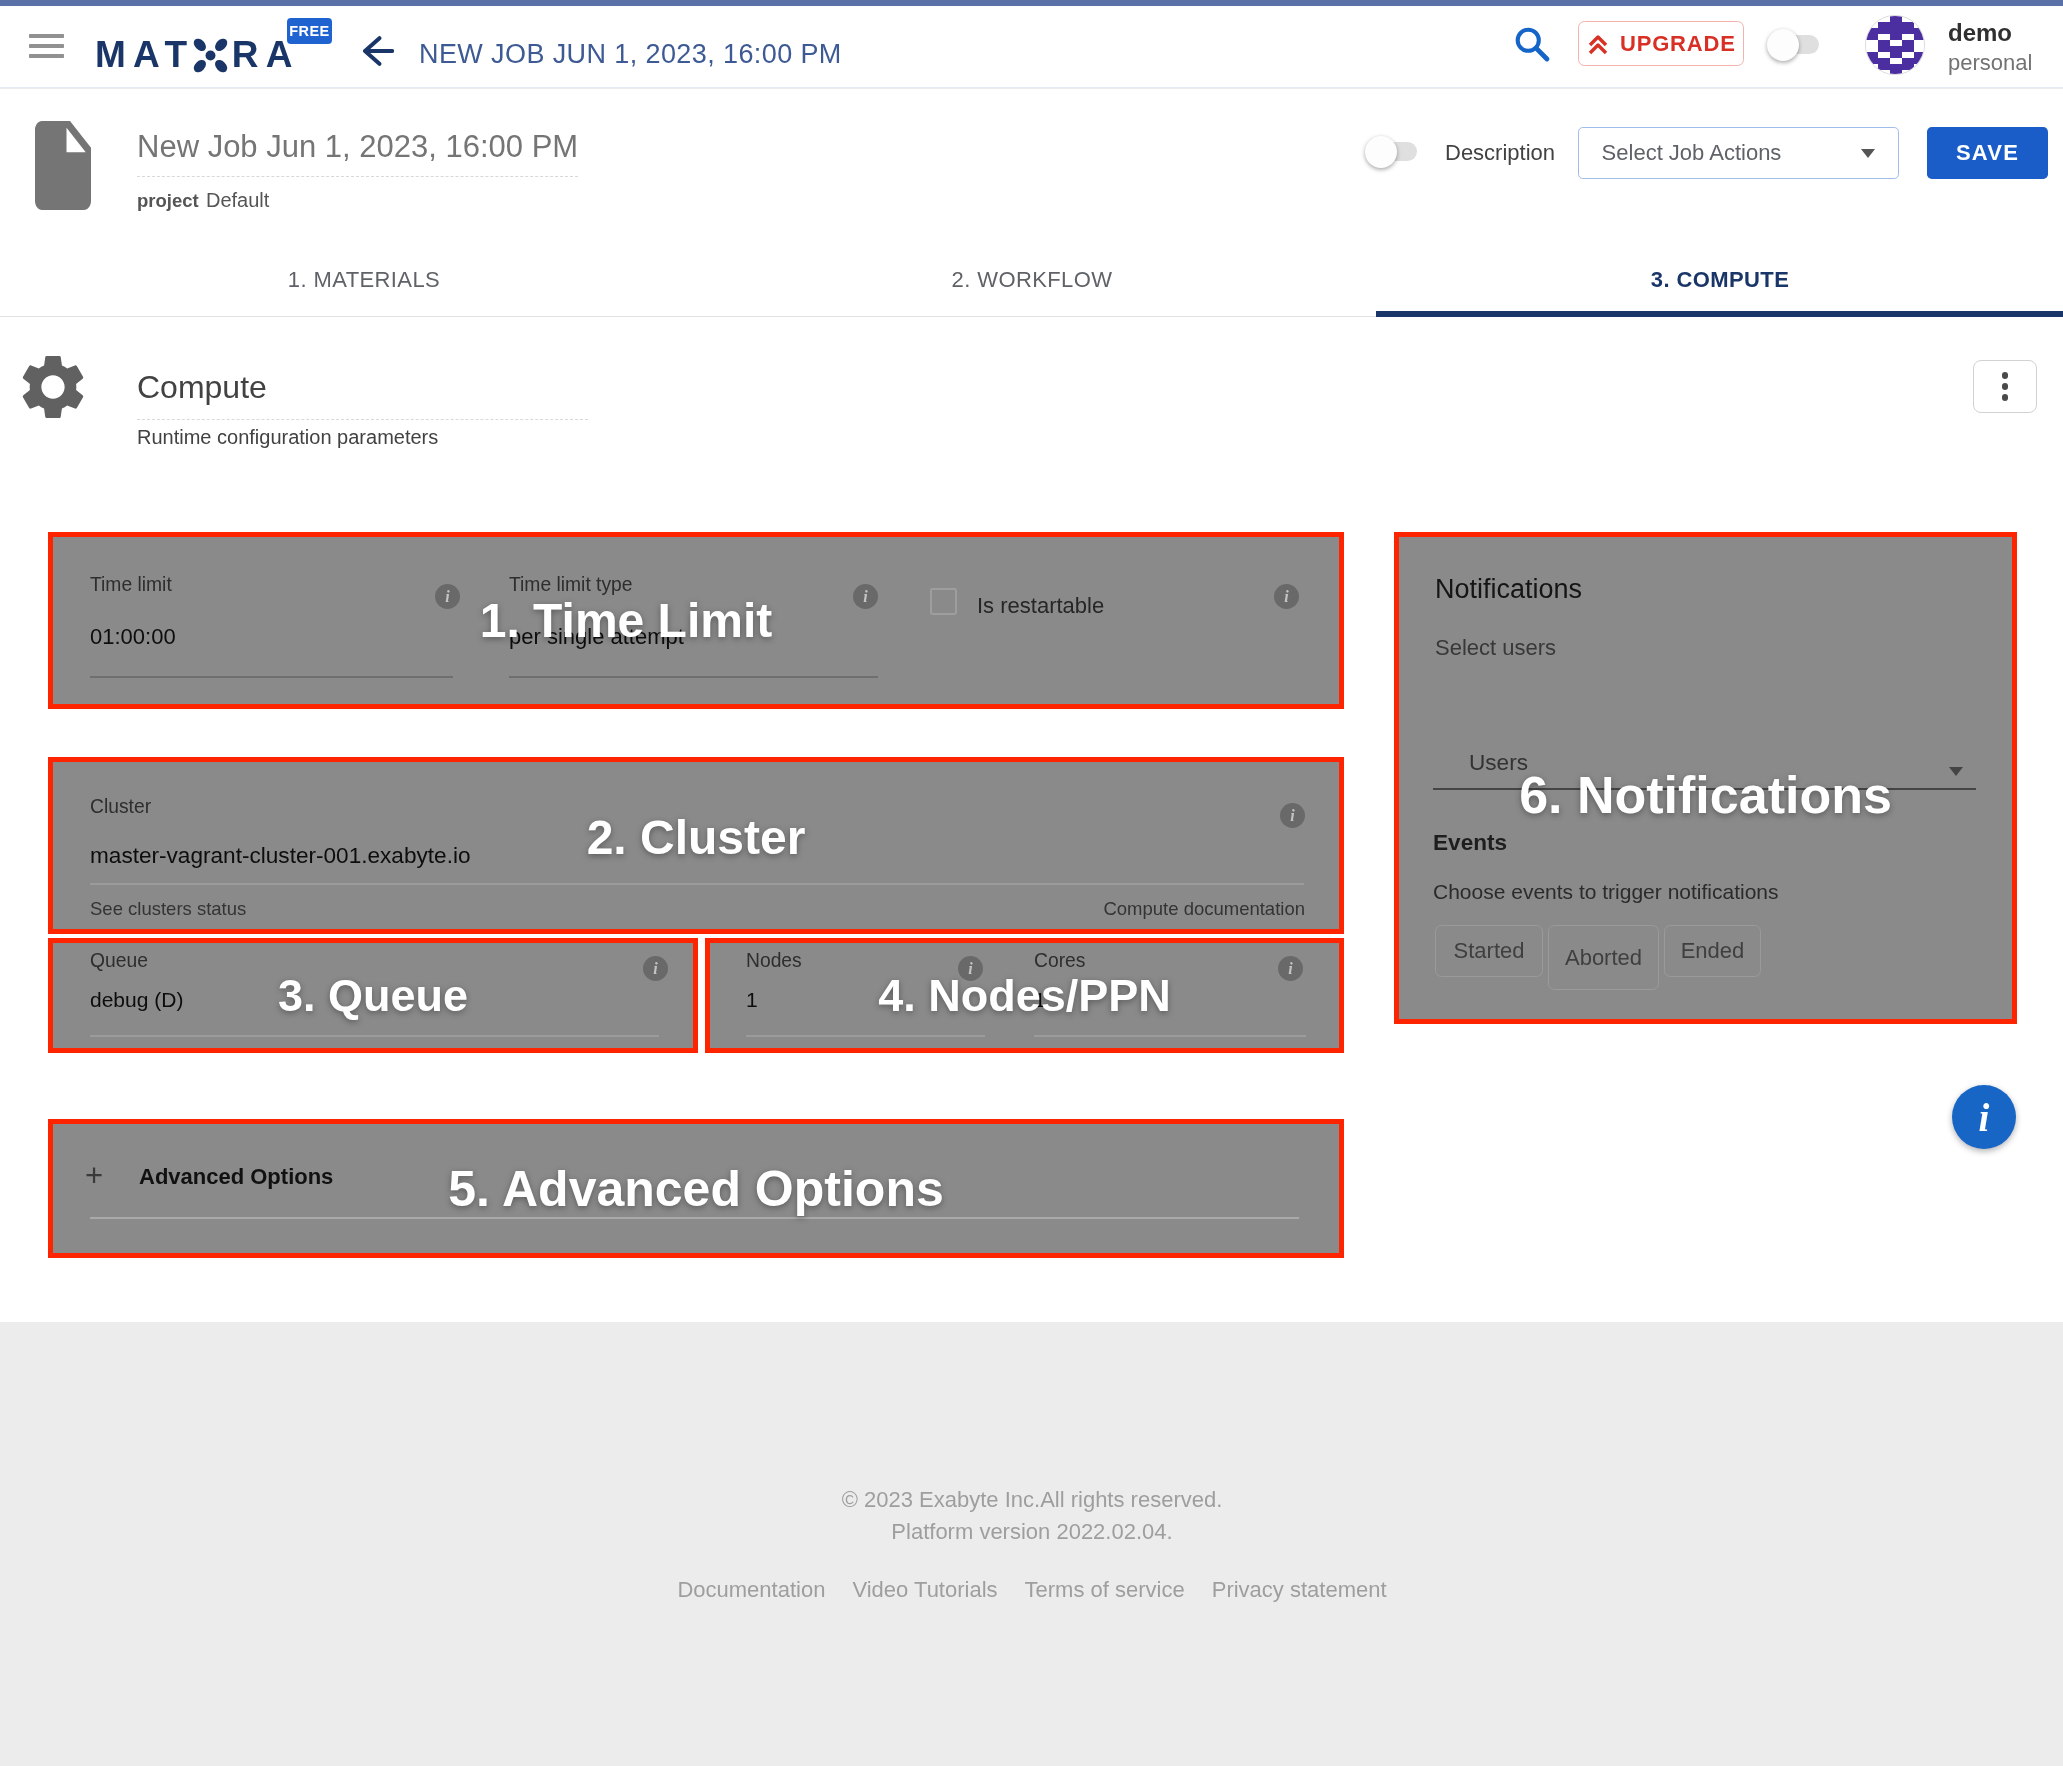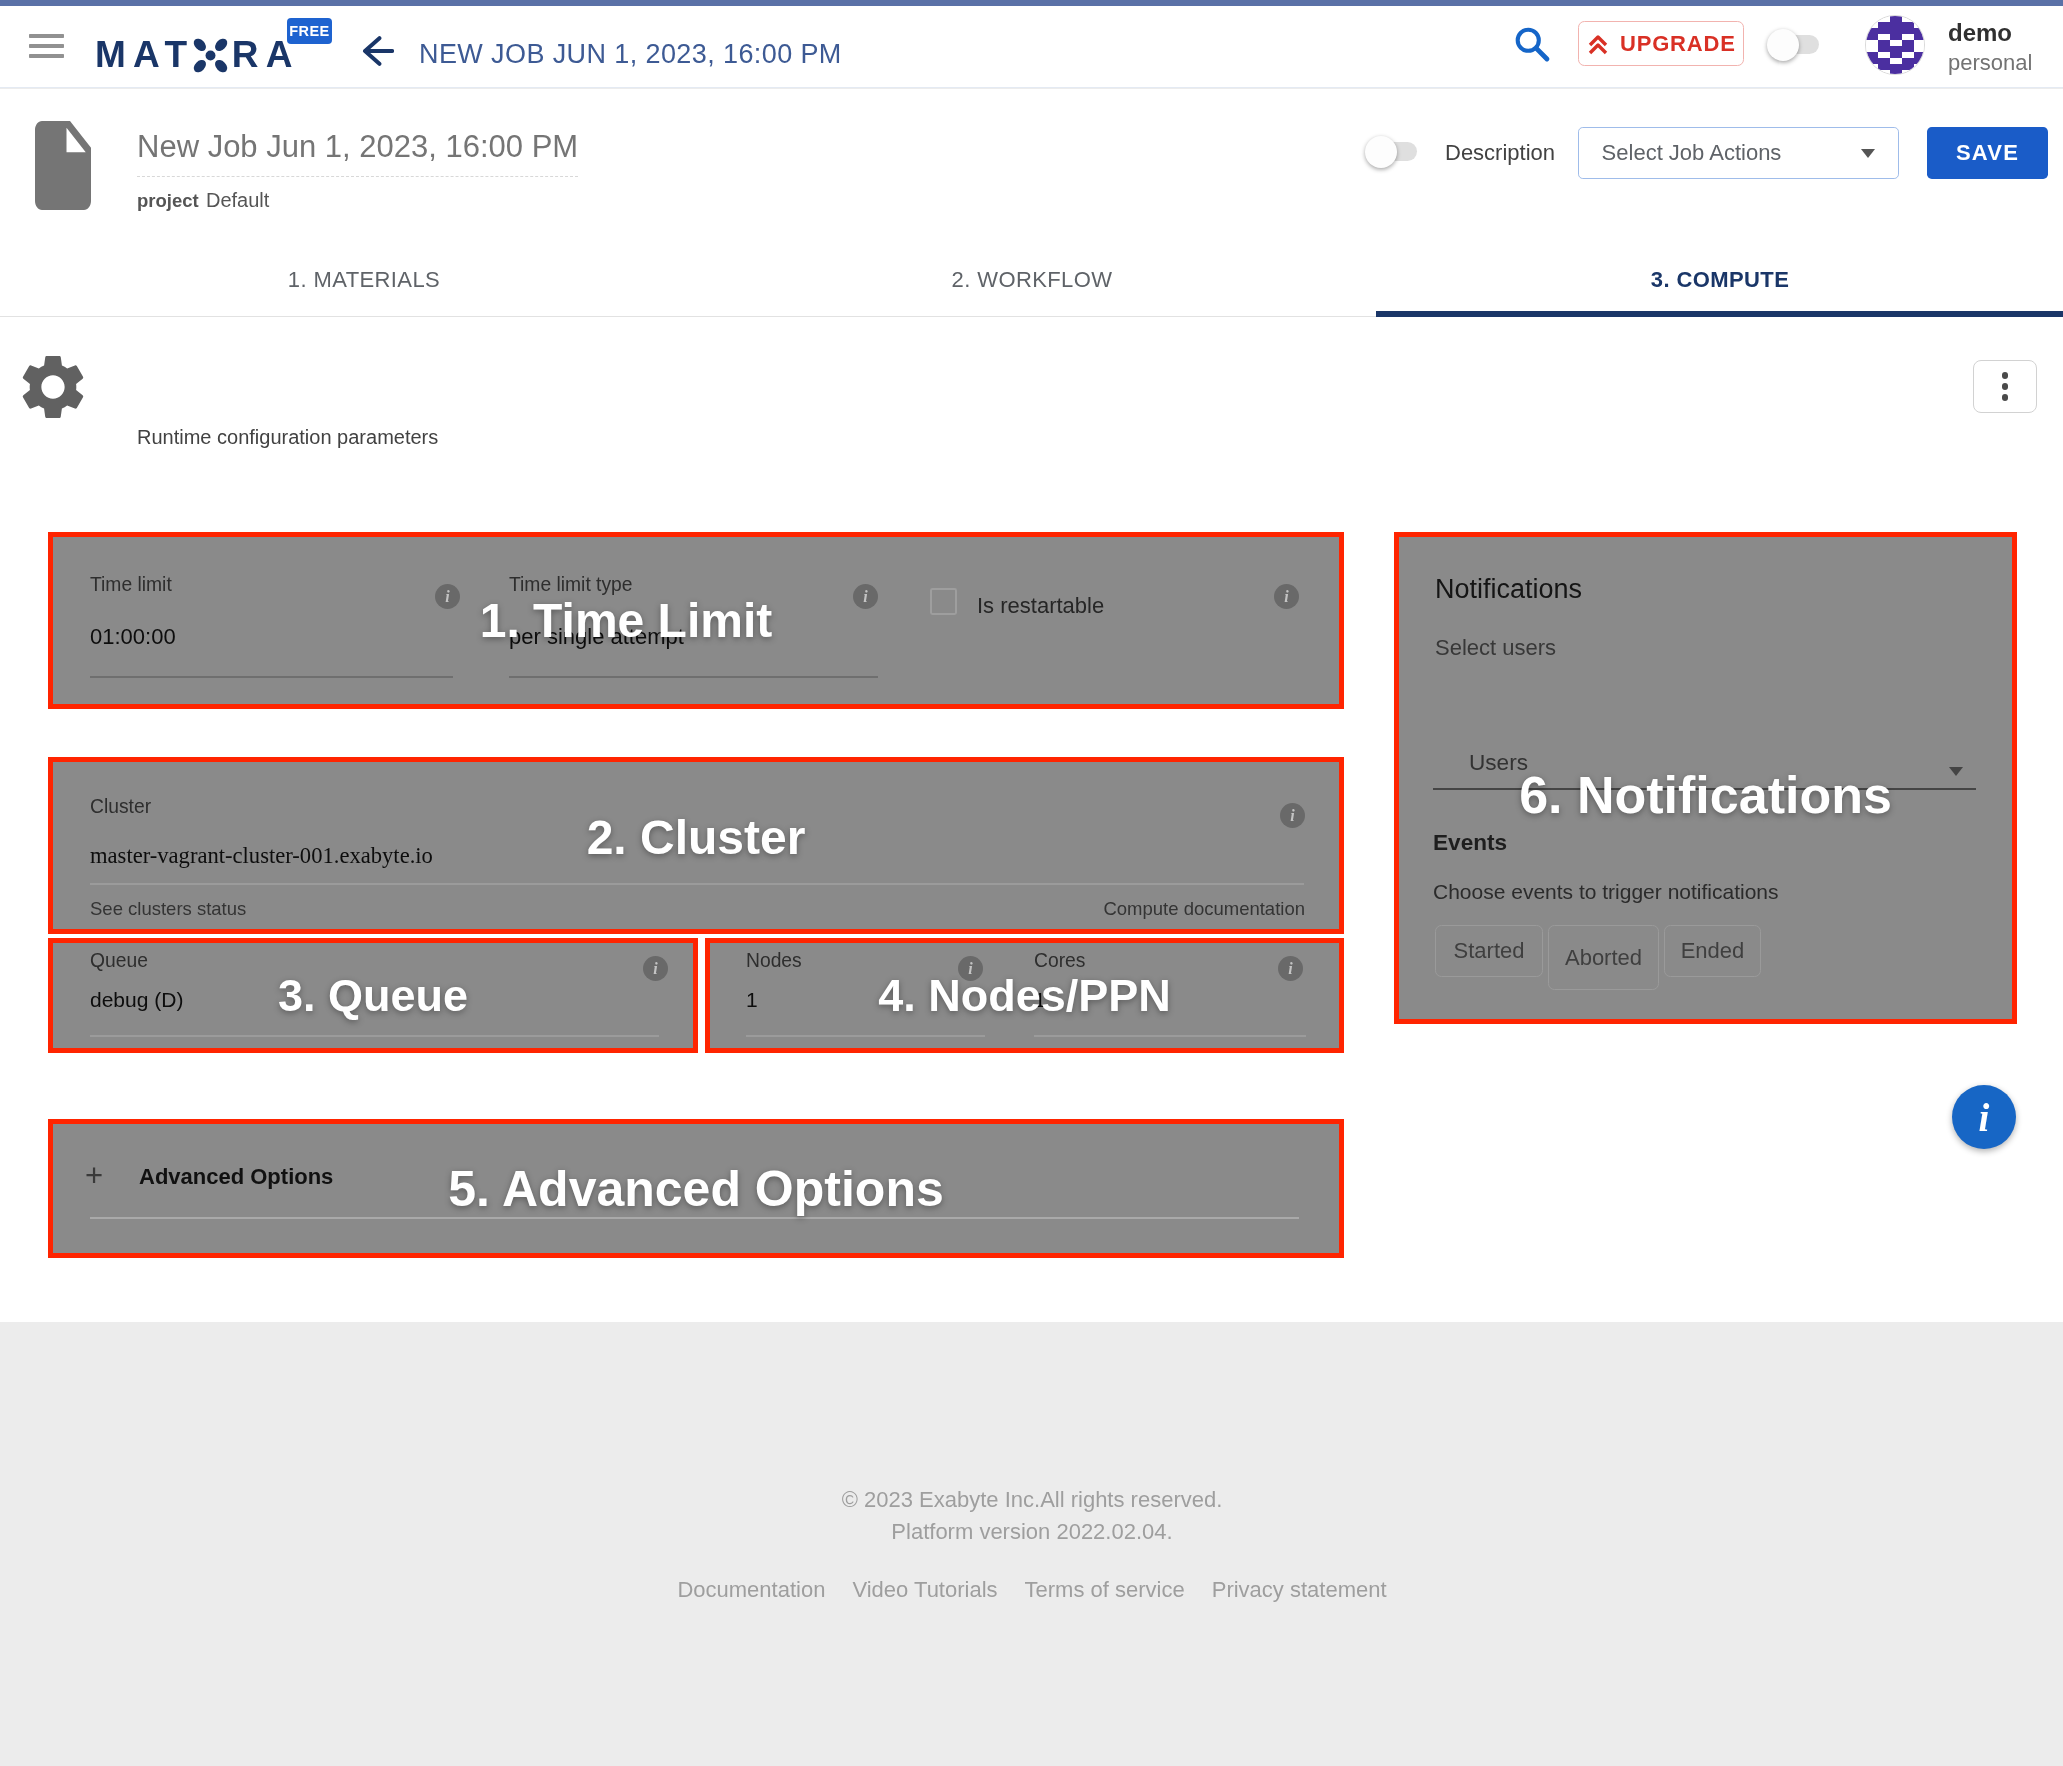--- a/index.html
+++ b/index.html
@@ -191,20 +191,21 @@
     <div class="tab" style="left:688px;">2. WORKFLOW</div>
     <div class="tab active" style="left:1376px;">3. COMPUTE</div>
   </div>
   <div class="abs tab-underline"></div>
 
   <div class="abs gear-icon">
     <svg width="68" height="68" viewBox="1.5 1.5 21 21">
       <path fill="#616161" d="M19.14,12.94c0.04-0.3,0.06-0.61,0.06-0.94c0-0.32-0.02-0.64-0.07-0.94l2.03-1.58c0.18-0.14,0.23-0.41,0.12-0.61 l-1.92-3.32c-0.12-0.22-0.37-0.29-0.59-0.22l-2.39,0.96c-0.5-0.38-1.03-0.7-1.62-0.94L14.4,2.81c-0.04-0.24-0.24-0.41-0.48-0.41 h-3.84c-0.24,0-0.43,0.17-0.47,0.41L9.25,5.35C8.66,5.59,8.12,5.92,7.63,6.29L5.24,5.33c-0.22-0.08-0.47,0-0.59,0.22L2.74,8.87 C2.62,9.08,2.66,9.34,2.86,9.48l2.03,1.58C4.84,11.36,4.8,11.69,4.8,12s0.02,0.64,0.07,0.94l-2.03,1.58 c-0.18,0.14-0.23,0.41-0.12,0.61l1.92,3.32c0.12,0.22,0.37,0.29,0.59,0.22l2.39-0.96c0.5,0.38,1.03,0.7,1.62,0.94l0.36,2.54 c0.05,0.24,0.24,0.41,0.48,0.41h3.84c0.24,0,0.44-0.17,0.47-0.41l0.36-2.54c0.59-0.24,1.13-0.56,1.62-0.94l2.39,0.96 c0.22,0.08,0.47,0,0.59-0.22l1.92-3.32c0.12-0.22,0.07-0.47-0.12-0.61L19.14,12.94z M12,15.6c-1.98,0-3.6-1.62-3.6-3.6 s1.62-3.6,3.6-3.6s3.6,1.62,3.6,3.6S13.98,15.6,12,15.6z"></path>
     </svg>
   </div>
+  <div class="abs section-title">Compute</div>
   <div class="abs section-sub">Runtime configuration parameters</div>
   <div class="abs menu-btn">
       <i></i>
       <i></i>
       <i></i>
     </div>
 
   <div class="redbox" style="left:48px; top:532px; width:1296px; height:177px;"></div>
   <div class="ov-label" style="left:90px; top:574px;">Time limit</div>
   <div class="info-dot" style="left:435px; top:584px;">i</div>
@@ -217,21 +218,21 @@
   <div class="ov-line dark" style="left:509px; top:676px; width:369px;"></div>
 
   <div class="checkbox" style="left:930px; top:588px;"></div>
   <div class="ov-value" style="left:977px; top:593px; font-size:22px; color:#262626;">Is restartable</div>
   <div class="info-dot" style="left:1274px; top:584px;">i</div>
   <div class="annotation" style="left:48px; top:532px; width:1156px; height:177px; font-size:48px;">1. Time Limit</div>
 
   <div class="redbox" style="left:48px; top:757px; width:1296px; height:177px;"></div>
   <div class="ov-label" style="left:90px; top:796px;">Cluster</div>
   <div class="info-dot" style="left:1280px; top:803px;">i</div>
-  <div class="ov-value" style="left:90px; top:843px; font-size:22.6px;font-family:Liberation Serif, serif;">master-vagrant-cluster-001.exabyte.io</div>
+  <div class="ov-value" style="left:90px; top:843px; font-size:22.6px;">master-vagrant-cluster-001.exabyte.io</div>
   <div class="ov-line" style="left:90px; top:883px; width:1214px;"></div>
   <div class="ov-link" style="left:90px; top:898px;">See clusters status</div>
   <div class="ov-link" style="right:759px; top:898px;">Compute documentation</div>
   <div class="annotation" style="left:48px; top:757px; width:1296px; height:161px; font-size:48px;">2. Cluster</div>
 
   <div class="redbox" style="left:48px; top:938px; width:650px; height:115px;"></div>
   <div class="ov-label" style="left:90px; top:950px;">Queue</div>
   <div class="info-dot" style="left:643px; top:956px;">i</div>
   <div class="ov-value" style="left:90px; top:988px; font-size:21px;">debug (D)</div>
   <div class="ov-line" style="left:90px; top:1035px; width:569px;"></div>

